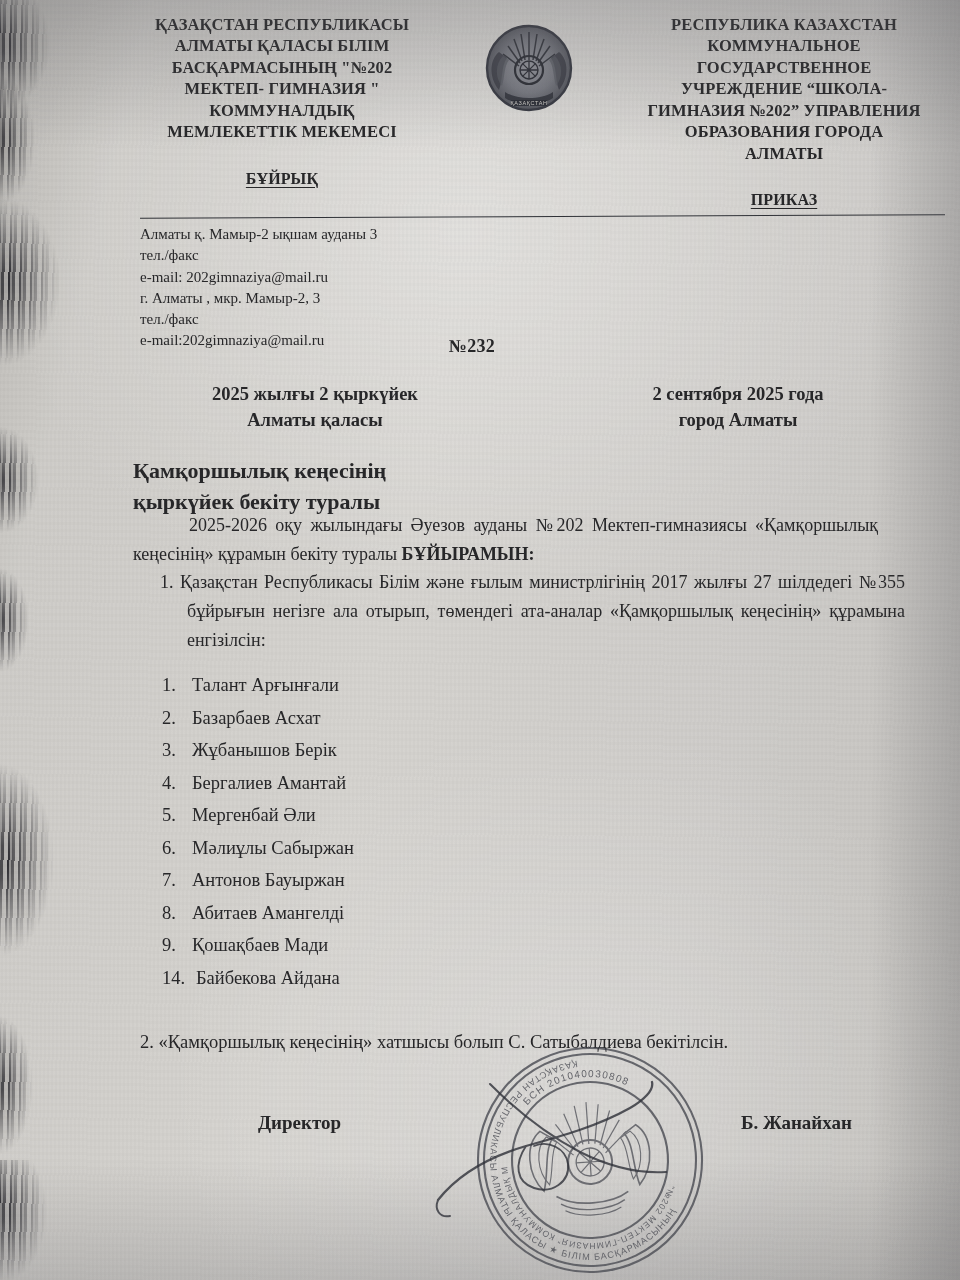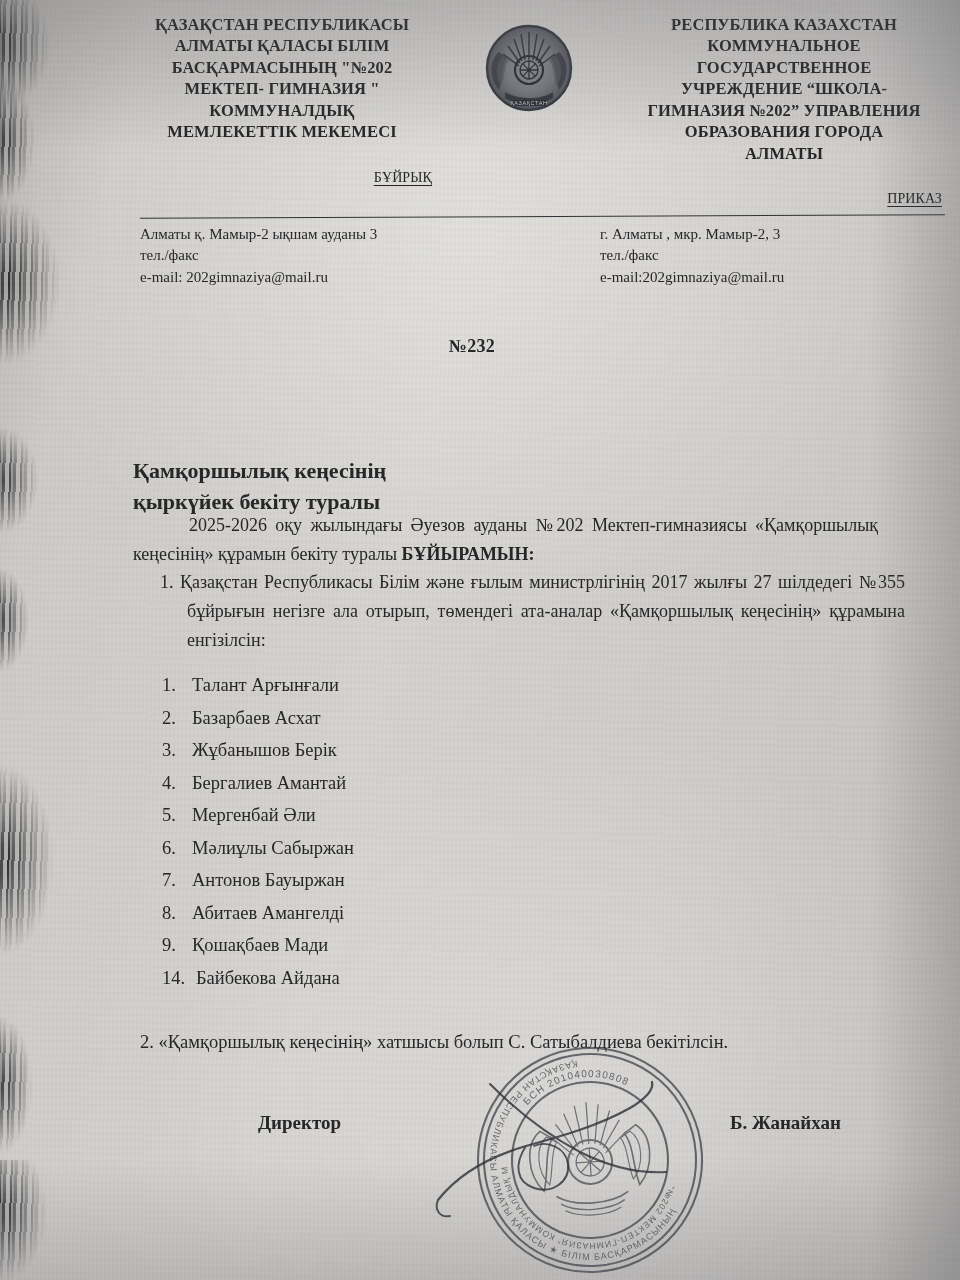--- a/index.html
+++ b/index.html
@@ -117,44 +117,44 @@
   .lh-col.ru { width: 316px; }
   .lh-emblem {
     width: 108px;
     margin-top: 2px;
     flex: 0 0 auto;
     display: flex;
     justify-content: center;
   }
   .doc-kind {
     margin-top: 26px;
-    font-weight: normal;
-    font-size: 14px;
+    font-weight: bold;
+    font-size: 16px;
     text-decoration: underline;
     text-underline-offset: 3px;
-    text-align: right;
   }
   .doc-kind.ru { }
 
   .rule {
     position: absolute;
     top: 216px; left: 140px;
     width: 805px;
     height: 0;
     border-top: 1.6px solid #33353a;
     transform: rotate(-0.25deg);
   }
 
   .contacts {
     position: absolute;
     top: 224px; left: 140px; right: 20px;
     display: flex;
     justify-content: space-between;
     font-size: 15px;
     line-height: 1.42;
+    flex-direction: column;
   }
   .contacts .right { width: 340px; }
 
   
   .order-no {
     position: absolute;
     top: 336px; left: 0; right: 16px;
     text-align: center;
     font-weight: bold;
     font-size: 18px;
@@ -220,21 +220,21 @@
 
   .clause-2 {
     position: absolute;
     top: 1032px; left: 140px;
     width: 760px;
     font-size: 18.5px;
   }
 
   .signature {
     position: absolute;
-    top: 1112px; left: 258px; right: 119px;
+    top: 1112px; left: 258px; right: 108px;
     display: flex;
     justify-content: space-between;
     font-weight: bold;
     font-size: 19px;
   }
 
   
   .emblem-svg { display: block; }
 
   
@@ -354,20 +354,30 @@
       </div>
       <div class="right">
         <div>г. Алматы  , мкр. Мамыр-2, 3</div>
         <div>тел./факс</div>
         <div>e-mail:202gimnaziya@mail.ru</div>
       </div>
     </div>
 
     <div class="order-no">№232</div>
 
+    <div class="dates">
+      <div class="kz">
+        <div>2025 жылғы 2 қыркүйек</div>
+        <div>Алматы қаласы</div>
+      </div>
+      <div class="ru">
+        <div>2 сентября  2025 года</div>
+        <div>город Алматы</div>
+      </div>
+    </div>
 
     <div class="subject">
       <div>Қамқоршылық кеңесінің</div>
       <div>қыркүйек бекіту туралы</div>
     </div>
 
     <div class="body">
       <p class="indent"><span>2025-2026 оқу жылындағы Әуезов ауданы №202 Мектеп-гимназиясы «Қамқоршылық кеңесінің» құрамын бекіту туралы </span><b>БҰЙЫРАМЫН:</b></p>
     </div>
 

